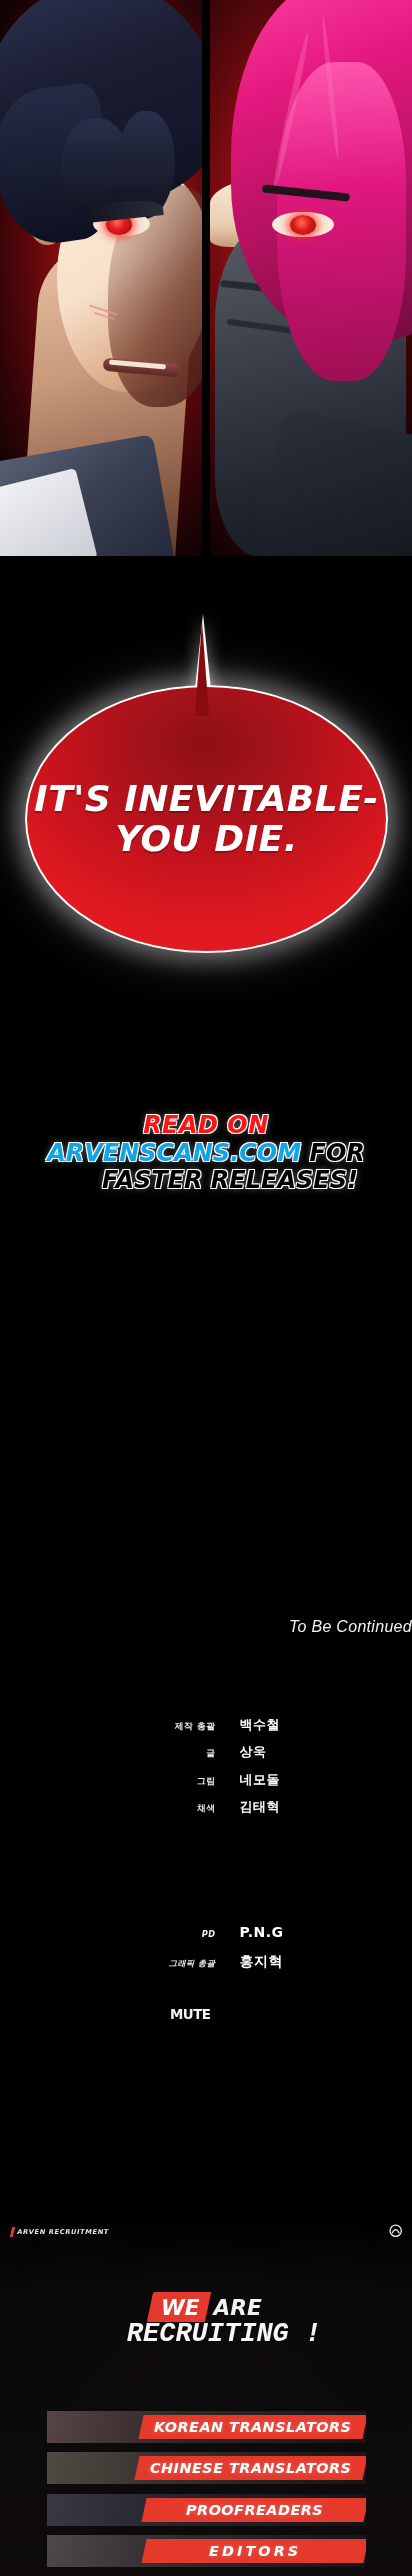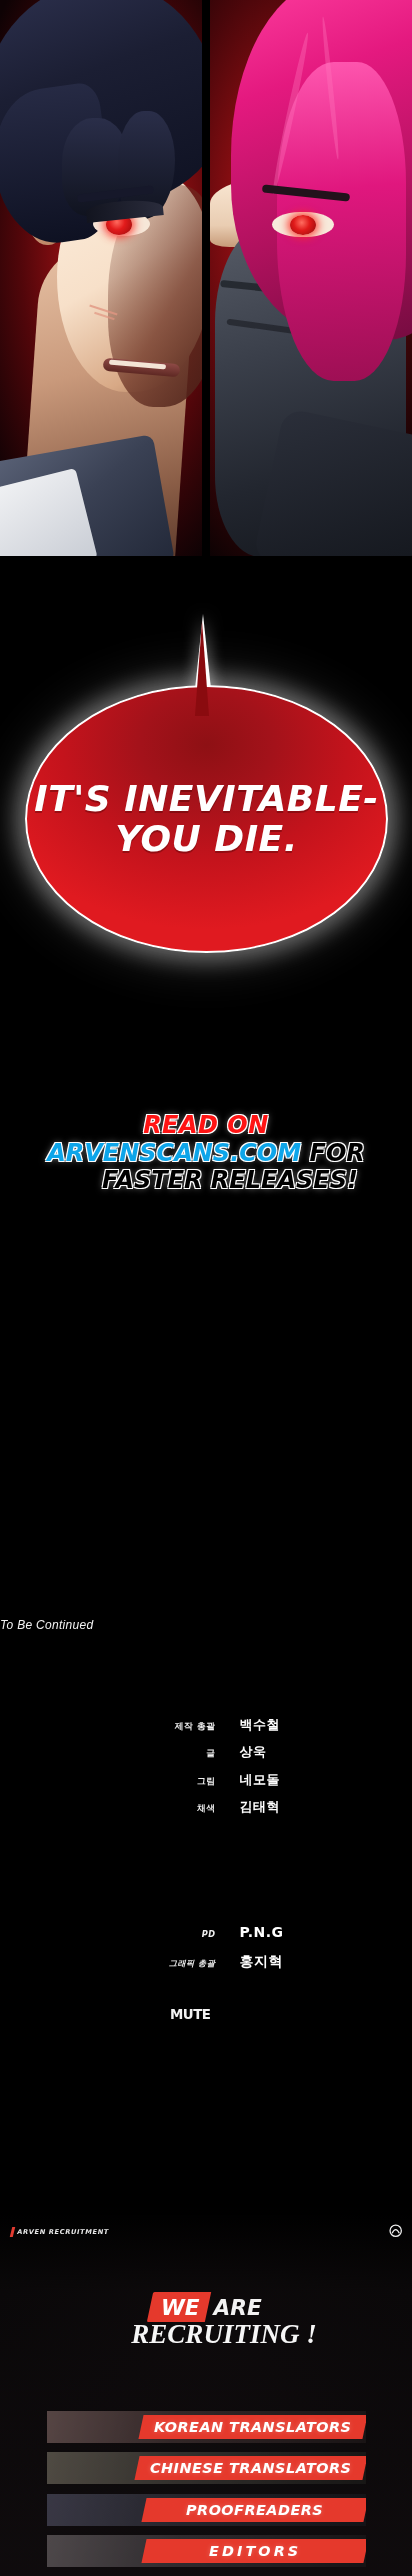--- a/index.html
+++ b/index.html
@@ -141,23 +141,23 @@
   .promo-l3 {
     font-family:"DejaVu Sans", sans-serif;
     font-weight:bold; font-style:italic; font-size:24px; line-height:1.1; color:#000;
     text-shadow:-1px -1px 0 #fff, 1px -1px 0 #fff, -1px 1px 0 #fff, 1px 1px 0 #fff, 0 0 7.2px rgba(255,255,255,.5);
     margin-top:1px;
     padding-left:48px;
   }
 
   
   .tbc {
-    position:absolute; left:0; top:1618px; width:412px; text-align:left;
+    position:absolute; left:0; top:1618px; width:412px; text-align:right;
     font-family:"Liberation Sans", sans-serif;
-    font-style:italic; font-weight:normal; font-size:12px; color:#f2f2f2;
+    font-style:italic; font-weight:normal; font-size:16px; color:#f2f2f2;
     letter-spacing:0.3px;
   }
 
   
   .credits { position:absolute; left:0; top:1716px; width:412px; }
   .credit-row { display:flex; align-items:baseline; justify-content:center; margin-bottom:9.3px; }
   .credit-role {
     width:170px; text-align:right; padding-right:24px;
     font-family:"DejaVu Sans", sans-serif; font-weight:bold;
     font-size:8.8px; color:#efefef; letter-spacing:0.5px;
@@ -218,21 +218,21 @@
     display:inline-block; transform:skewX(12deg);
     font-family:"DejaVu Sans", sans-serif; font-weight:bold; font-style:italic;
     font-size:21.6px; color:#fff; letter-spacing:0px;
   }
   .we-are-word {
     font-family:"DejaVu Sans", sans-serif; font-weight:bold; font-style:italic;
     font-size:21.6px; color:#f2f2f2; letter-spacing:0px;
   }
   .we-line2 {
     margin-top:-3.1px;
-    font-family:Liberation Serif, serif; font-weight:bold; font-style:italic;
+    font-family:Liberation Mono, monospace; font-weight:bold; font-style:italic;
     font-size:27px; color:#f6f6f6; letter-spacing:0px;margin-left:36px;
   }
 
   .role-list { position:absolute; left:0; top:196px; width:412px; }
   .role-row {
     position:relative; width:319px; height:32px; margin:0 auto 9.3px auto;
     overflow:hidden;
   }
   .role-thumb {
     position:absolute; inset:0;

